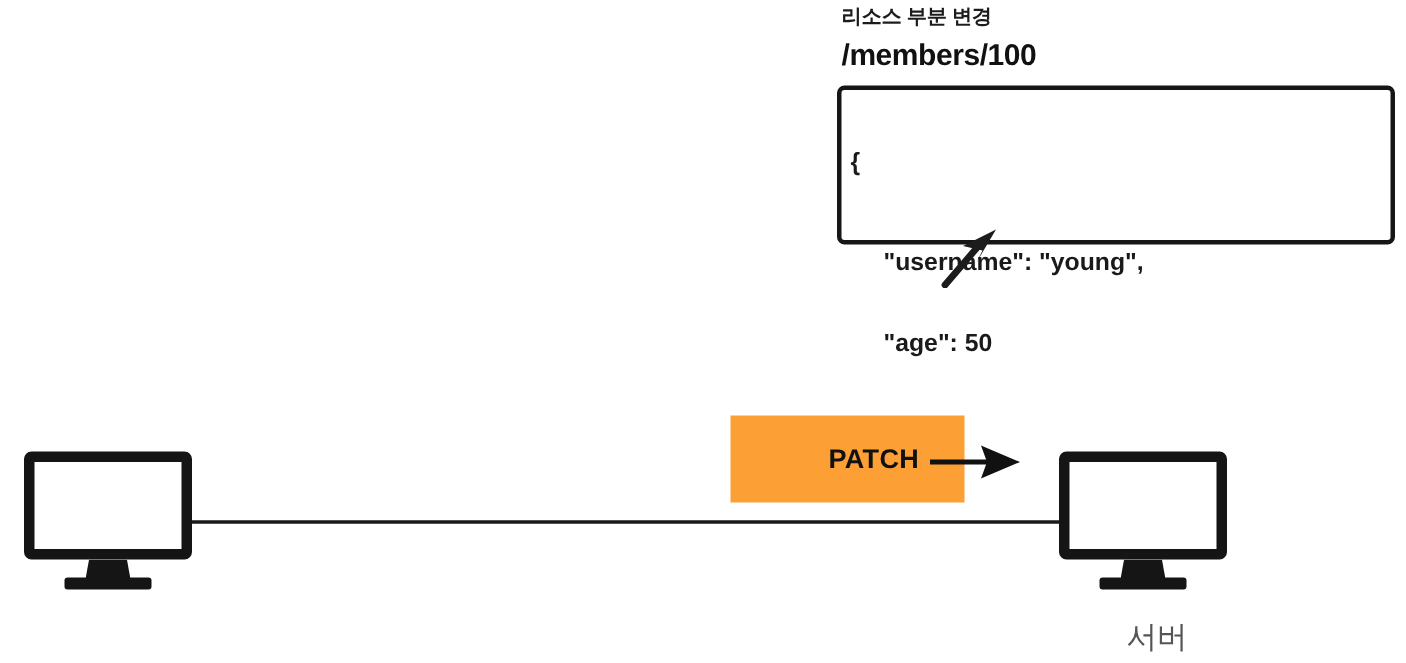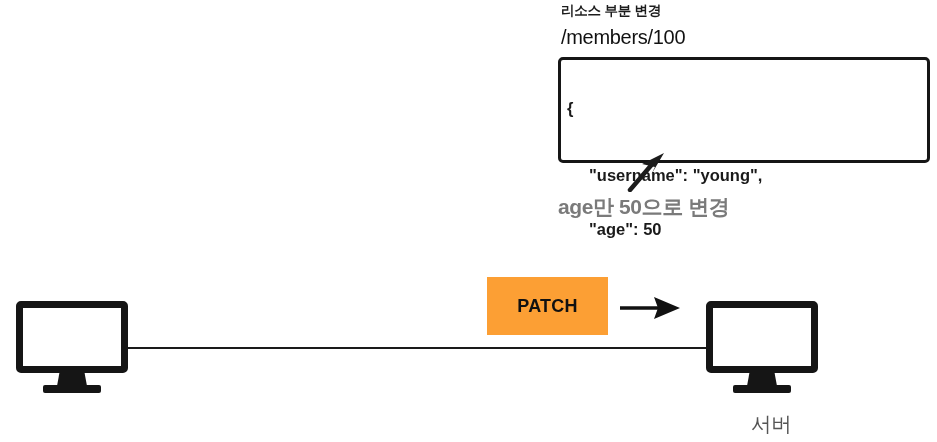--- a/index.html
+++ b/index.html
@@ -32,21 +32,21 @@
     font-weight: bold;
     color: #1c1c1c;
     letter-spacing: -0.2px;
     white-space: nowrap;
   }
   .res-path {
     position: absolute;
     left: 561px;
     top: 26px;
     font-size: 20px;
-    font-weight: normal;
+    font-weight: bold;
     color: #111111;
     letter-spacing: -0.3px;
     white-space: nowrap;
   }
 
   
   .json-box {
     position: absolute;
     left: 558px;
     top: 57px;
@@ -196,21 +196,20 @@
     <span class="json-line prop l2">"username": "young",</span>
     <span class="json-line prop l3">"age": 50</span>
     <span class="json-line brace l4">}</span>
   </div>
 
   <svg class="pointer-svg" viewBox="0 0 90 52">
     <path d="M32 50 L56 22" stroke="#1c1c1c" stroke-width="4.5" stroke-linecap="round" fill="none"></path>
     <path d="M66 13 L44 24 L57 27 L53 35 Z" fill="#1c1c1c"></path>
   </svg>
 
-  <div class="change-note">age만 50으로 변경</div>
 
   <svg class="wire" viewBox="0 0 592 4" preserveAspectRatio="none">
     <path d="M0 2 L592 2" stroke="#1a1a1a" stroke-width="2.2" fill="none"></path>
   </svg>
 
   <div class="monitor" id="client-monitor">
     <div class="frame">
       <div class="cam"></div>
     </div>
     <div class="neck"></div>
@@ -219,21 +218,21 @@
 
   <div class="monitor" id="server-monitor">
     <div class="frame">
       <div class="cam"></div>
     </div>
     <div class="neck"></div>
     <div class="base"></div>
   </div>
   <div class="monitor-label" id="server-label">서버</div>
 
-  <div class="verb-box" id="verb-box" style="background: rgb(252, 159, 52);">
+  <div class="verb-box" id="verb-box" style="background: rgb(252, 159, 52); padding-left: 35px;">
     <span class="verb-label">PATCH</span>
   </div>
 
   <svg class="verb-arrow" viewBox="0 0 66 28">
     <path d="M2 14 L42 14" stroke="#111111" stroke-width="3.4" fill="none"></path>
     <path d="M62 14 L36 3 L40 14 L36 25 Z" fill="#111111"></path>
   </svg>
 
 </div>
 

